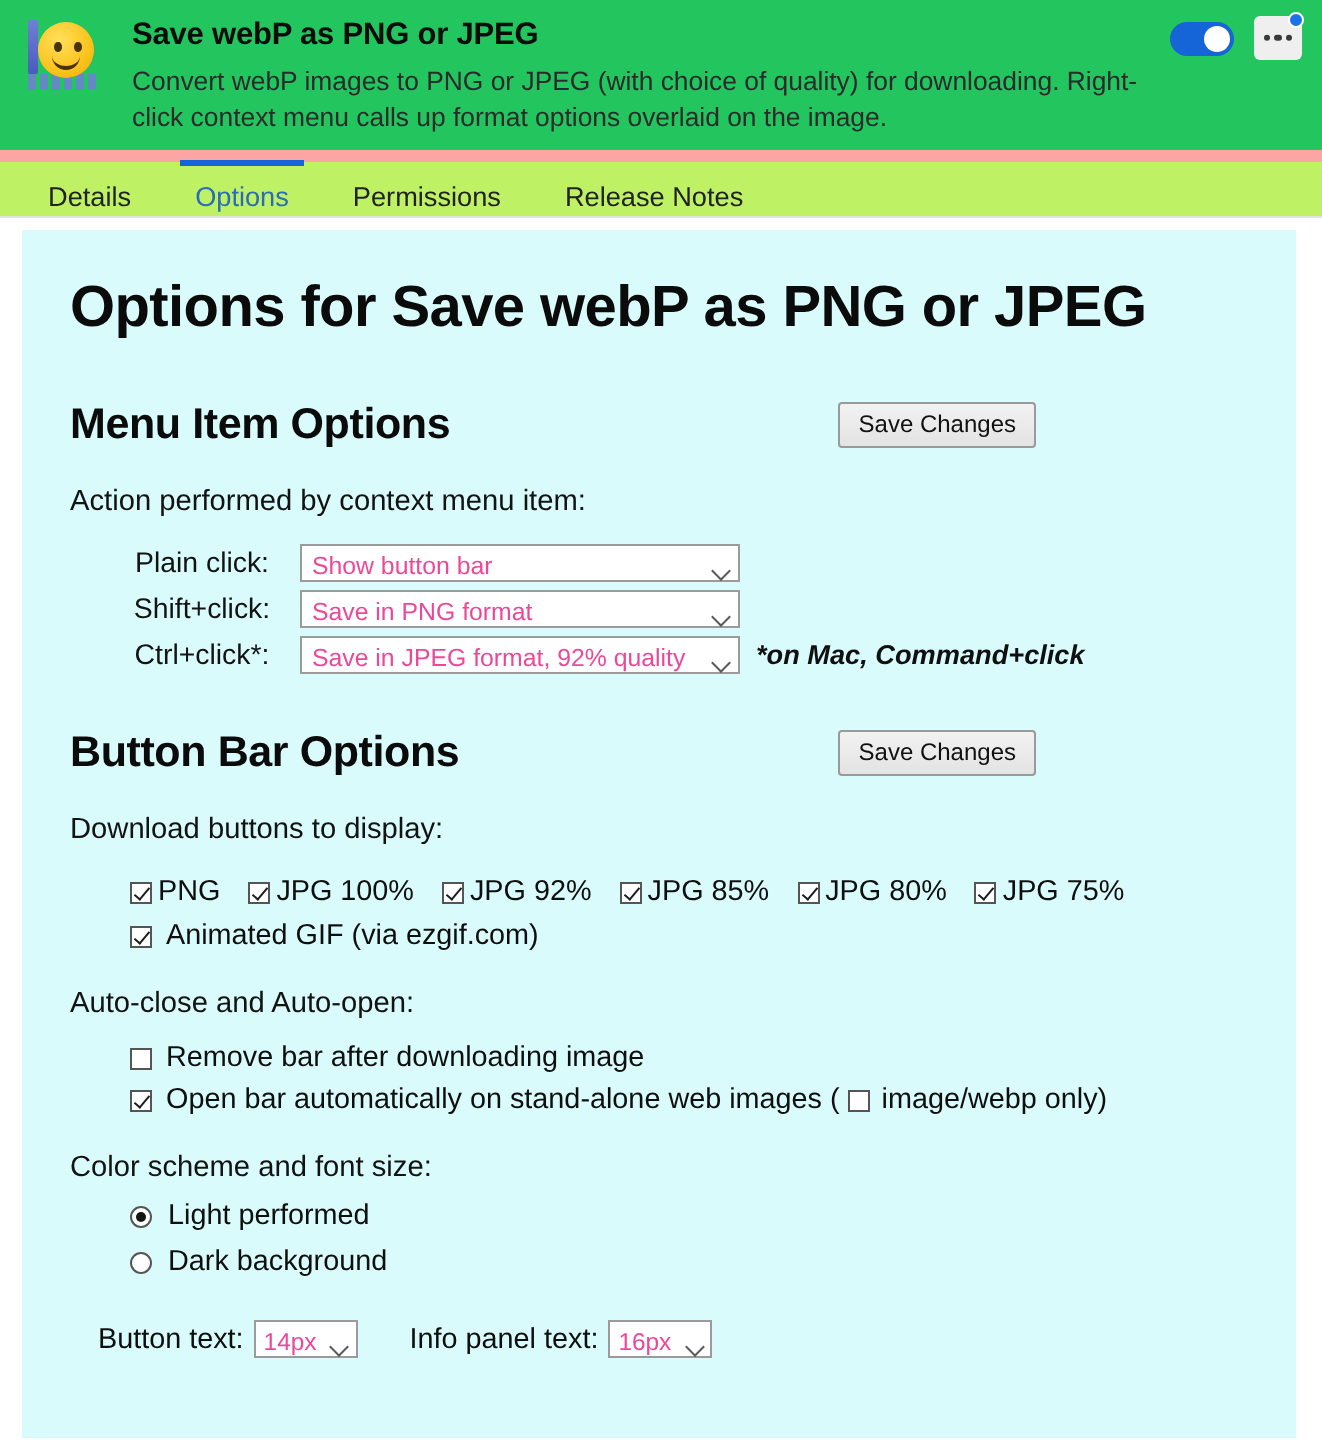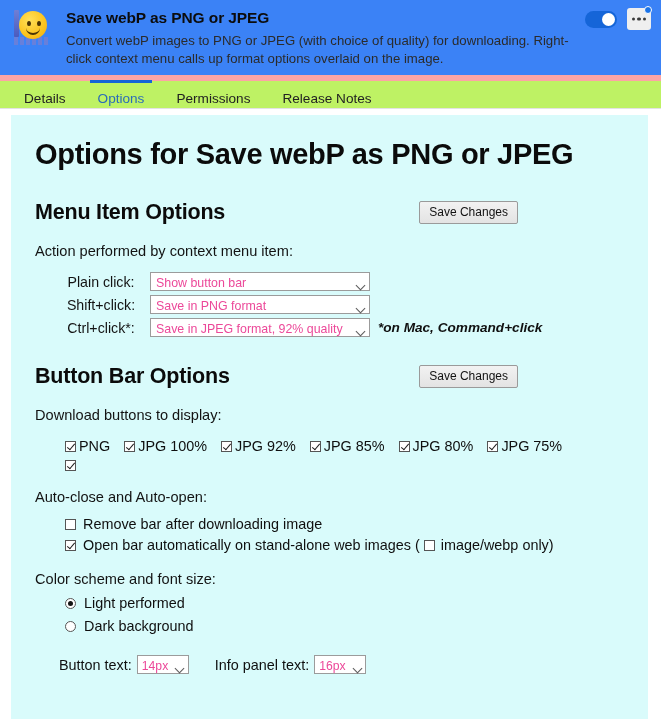--- a/index.html
+++ b/index.html
@@ -14,21 +14,21 @@
     color: #1b1b1b;
     overflow: hidden;
   }
 
   
   .ext-header {
     position: relative;
     display: flex;
     align-items: flex-start;
     padding: 6px 10px 8px 12px;
-    background: #3b82f6;
+    background: #22c55e;
     box-sizing: border-box;
     height: 75px;
   }
   .ext-icon {
     width: 42px;
     height: 42px;
     flex: 0 0 42px;
     margin-top: 2px;
     position: relative;
   }
@@ -398,21 +398,21 @@
     height: 5px;
     border-radius: 50%;
     background: #141414;
   }
   .radio-line .txt { font-size: 14.4px; color: #0f0f0f; line-height: 18px; }
 
   
   .font-row {
     display: flex;
     align-items: center;
-    margin-left: 24px;
+    margin-left: 14px;
     margin-top: 20px;
   }
   .font-row .lbl {
     font-size: 14.4px;
     color: #0f0f0f;
     margin-right: 5px;
   }
   .sel.small {
     width: 52px;
     height: 19px;
@@ -533,20 +533,21 @@
       </label>
       <label class="cb tight">
         <span class="box checked"></span>
         <span class="txt">JPG 75%</span>
       </label>
     </div>
 
     <div class="cb-stack">
       <label class="cb-line">
         <span class="box checked"></span>
+        <span class="txt">Animated GIF (via ezgif.com)</span>
       </label>
     </div>
 
     <div class="lead">Auto-close and Auto-open:</div>
 
     <div class="indent-group">
       <label class="cb-line">
         <span class="box"></span>
         <span class="txt">Remove bar after downloading image</span>
       </label>

